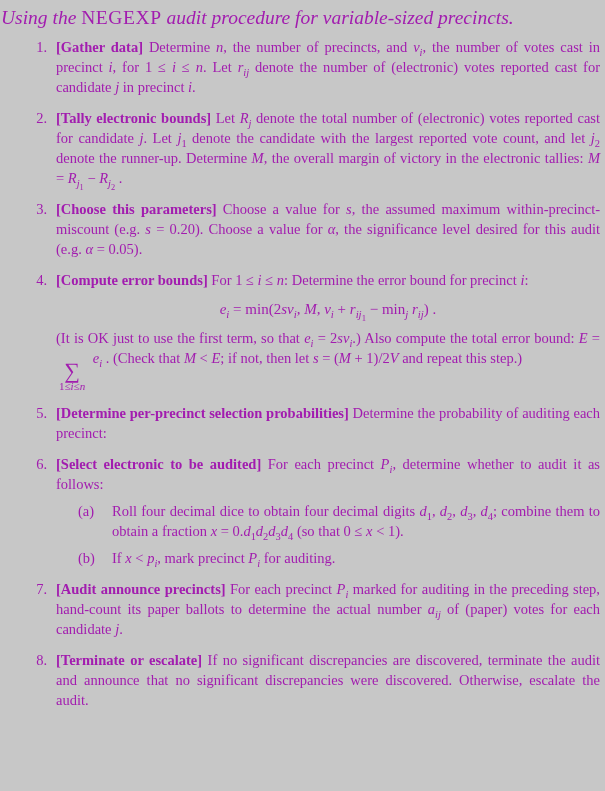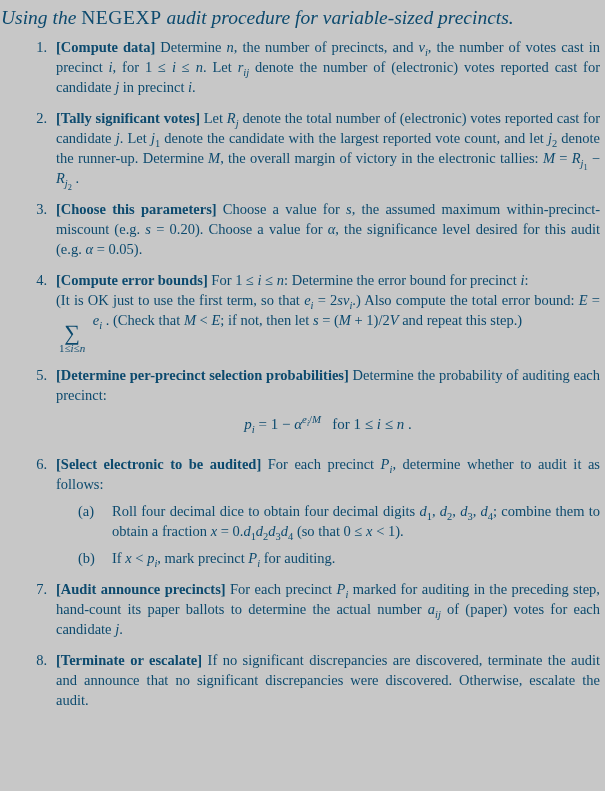--- a/index.html
+++ b/index.html
@@ -59,68 +59,68 @@
     align-items: center;
     vertical-align: -15px;
     margin: 0 4px 0 3px;
   }
   .bigsum .sigma { font-size: 22px; line-height: 21px; }
   .bigsum .sumlimits { font-size: 11px; line-height: 11px; white-space: nowrap; }
 </style>
 </head>
 <body>
 
-<div class="page" style="background-color: rgb(199, 199, 199); color: #0c4a6e;">
+<div class="page" style="background-color: rgb(199, 199, 199); color: #a21caf;">
 
   <div class="doc-title"><span>Using the </span><span class="sc">NEGEXP</span><span> audit procedure for variable-sized precincts.</span></div>
 
   <div>
 
     <div class="step">
       <div class="step-num">1.</div>
       <div class="step-content">
-        <span class="step-label">[Compute data]</span>
+        <span class="step-label">[Gather data]</span>
         <span>Determine <i>n</i>, the number of precincts, and <i>v<sub>i</sub></i>, the number of votes cast in precinct <i>i</i>, for 1 ≤ <i>i</i> ≤ <i>n</i>. Let <i>r<sub>ij</sub></i> denote the number of (electronic) votes reported cast for candidate <i>j</i> in precinct <i>i</i>.</span>
       </div>
     </div>
 
     <div class="step">
       <div class="step-num">2.</div>
       <div class="step-content">
-        <span class="step-label">[Tally significant votes]</span>
+        <span class="step-label">[Tally electronic bounds]</span>
         <span>Let <i>R<sub>j</sub></i> denote the total number of (electronic) votes reported cast for candidate <i>j</i>. Let <i>j</i><sub>1</sub> denote the candidate with the largest reported vote count, and let <i>j</i><sub>2</sub> denote the runner-up. Determine <i>M</i>, the overall margin of victory in the electronic tallies: <i>M</i> = <i>R</i><sub><i>j</i><sub>1</sub></sub> − <i>R</i><sub><i>j</i><sub>2</sub></sub> .</span>
       </div>
     </div>
 
     <div class="step">
       <div class="step-num">3.</div>
       <div class="step-content">
         <span class="step-label">[Choose this parameters]</span>
         <span>Choose a value for <i>s</i>, the assumed maximum within-precinct-miscount (e.g. <i>s</i> = 0.20). Choose a value for <i>α</i>, the significance level desired for this audit (e.g. <i>α</i> = 0.05).</span>
       </div>
     </div>
 
     <div class="step">
       <div class="step-num">4.</div>
       <div class="step-content">
         <span class="step-label">[Compute error bounds]</span>
         <span>For 1 ≤ <i>i</i> ≤ <i>n</i>: Determine the error bound for precinct <i>i</i>:</span>
+        <div class="equation"><i>e<sub>i</sub></i> = min(2<i>sv<sub>i</sub></i>, <i>M</i>, <i>v<sub>i</sub></i> + <i>r</i><sub><i>ij</i><sub>1</sub></sub> − min<sub><i>j</i></sub> <i>r<sub>ij</sub></i>) .</div>
         <div>(It is OK just to use the first term, so that <i>e<sub>i</sub></i> = 2<i>sv<sub>i</sub></i>.) Also compute the total error bound: <i>E</i> = <span class="bigsum">
               <span class="sigma">∑</span>
               <span class="sumlimits">1≤<i>i</i>≤<i>n</i></span>
             </span> <i>e<sub>i</sub></i> . (Check that <i>M</i> &lt; <i>E</i>; if not, then let <i>s</i> = (<i>M</i> + 1)/2<i>V</i> and repeat this step.)</div>
       </div>
     </div>
 
     <div class="step">
       <div class="step-num">5.</div>
       <div class="step-content">
         <span class="step-label">[Determine per-precinct selection probabilities]</span>
         <span>Determine the probability of auditing each precinct:</span>
-        <div class="equation"><i>p<sub>i</sub></i> = 1 − <i>α</i><sup><i>e<sub>i</sub></i>/<i>M</i></sup> &nbsp;&nbsp;for 1 ≤ <i>i</i> ≤ <i>n</i> .</div>
       </div>
     </div>
 
     <div class="step">
       <div class="step-num">6.</div>
       <div class="step-content">
         <span class="step-label">[Select electronic to be audited]</span>
         <span>For each precinct <i>P<sub>i</sub></i>, determine whether to audit it as follows:</span>
         <div class="substeps">
           <div class="substep">

